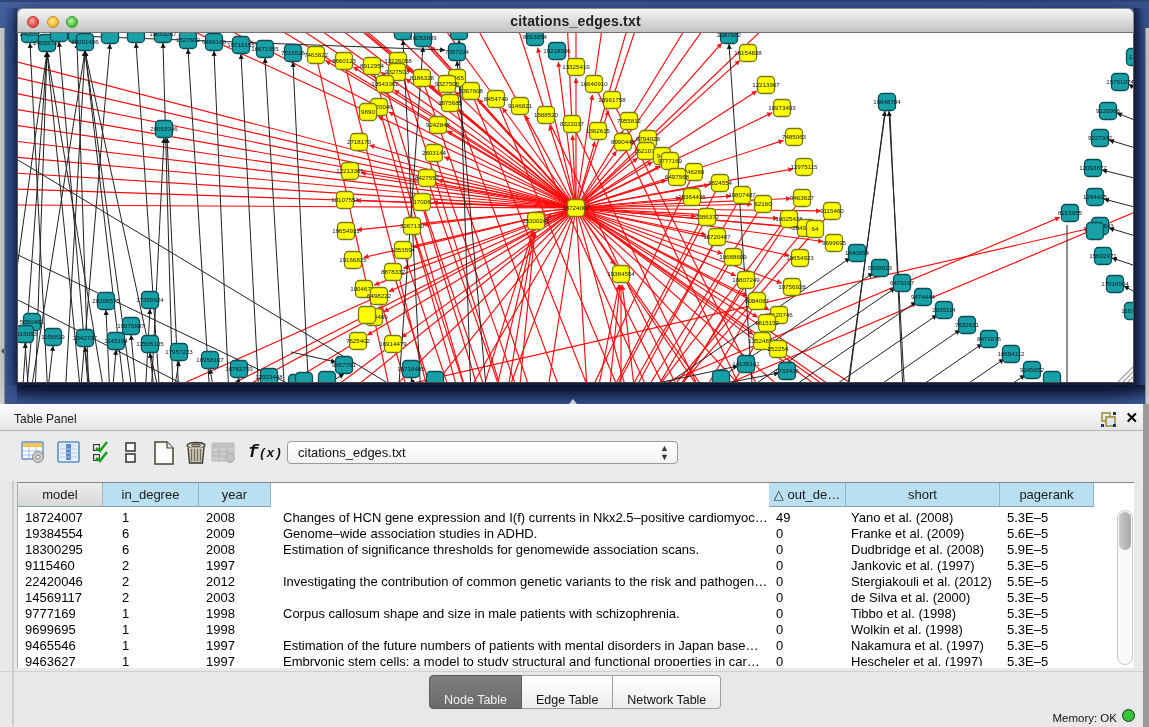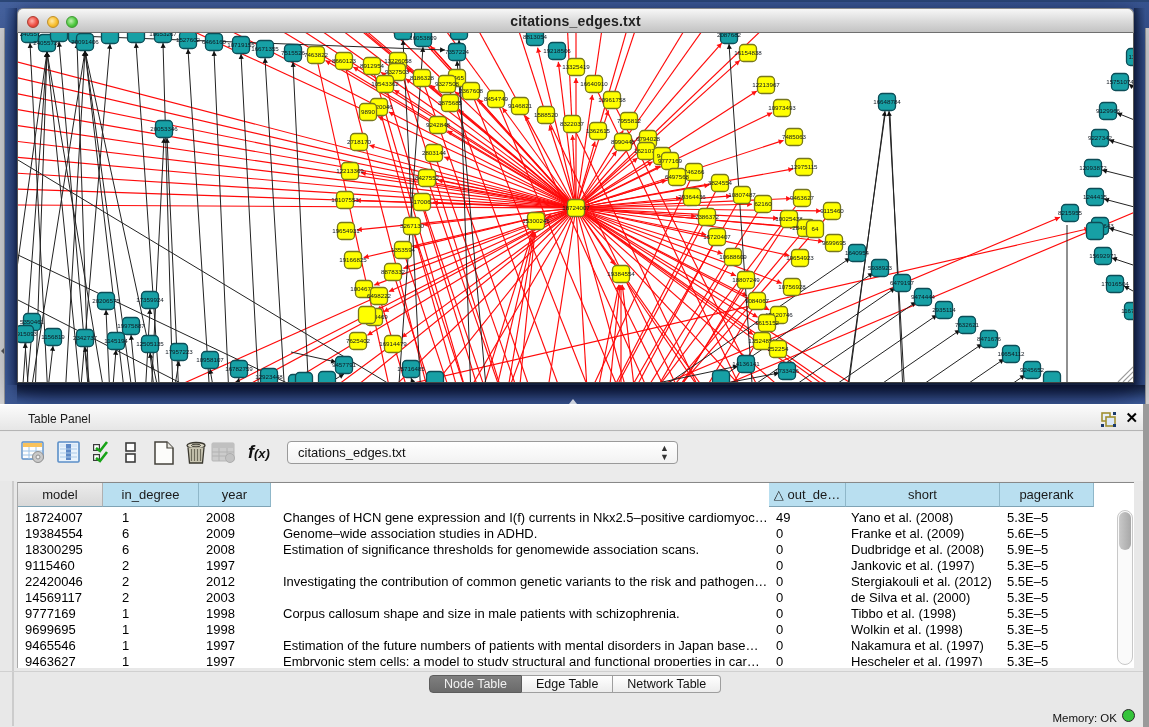--- a/index.html
+++ b/index.html
@@ -12,21 +12,21 @@
 #desk .ltri{position:absolute;left:1px;top:348px;width:0;height:0;border-top:3px solid transparent;border-bottom:3px solid transparent;border-right:3px solid #555}
 
 #win{position:absolute;left:17px;top:8px;width:1117px;height:377px;border-radius:6px 6px 0 0;box-shadow:0 12px 34px rgba(5,10,40,.6),0 3px 10px rgba(5,10,40,.45)}
 #titlebar{position:absolute;left:0;top:0;width:1117px;height:25px;border-radius:6px 6px 0 0;background:linear-gradient(#f7f7f7,#d9d9d9 55%,#c3c3c3);border:1px solid #8a8a8a;border-bottom:1px solid #6f6f6f}
 #titlebar .t{position:absolute;left:0;right:0;top:4px;text-align:center;font-size:14px;font-weight:bold;color:#222;letter-spacing:.2px}
 .light{position:absolute;top:7px;width:12px;height:12px;border-radius:50%}
 #canvas{position:absolute;left:0;top:25px;width:1117px;height:350px;background:#fff;border-left:1px solid #555;border-right:1px solid #555;border-bottom:1px solid #444;overflow:hidden}
 
 #panel{position:absolute;left:0;top:404px;width:1149px;height:323px;background:#e8e8e8}
 #ptitle{position:absolute;left:0;top:0;width:1149px;height:27px;background:linear-gradient(#fbfbfb,#e6e6e6);border-top:1px solid #fff;border-bottom:1px solid #b5b5b5}
-#ptitle .txt{position:absolute;left:28px;top:7px;font-size:12px;color:#1a1a1a}
+#ptitle .txt{position:absolute;left:14px;top:7px;font-size:12px;color:#1a1a1a}
 #ptitle .clo{position:absolute;right:11px;top:4px;font-size:15px;font-weight:bold;color:#000}
 #toolbar{position:absolute;left:0;top:28px;width:1149px;height:49px;background:#ebebeb}
 .tbtn{position:absolute;top:9px}
 #dropdown{position:absolute;left:287px;top:9px;width:391px;height:23px;background:linear-gradient(#ffffff,#f2f2f2);border:1px solid #9a9a9a;border-radius:4px;font-size:13px;color:#111;line-height:21px;padding-left:10px}
 #dropdown .arr{position:absolute;right:8px;top:2px;font-size:9px;color:#333;line-height:9px;text-align:center}
 
 #tbl{position:absolute;left:17px;top:78px;width:1117px;height:186px;background:#fff;border-top:1px solid #888;border-left:1px solid #aaa}
 #thead{position:absolute;left:0;top:0;width:1076px;height:25px;font-size:13px;color:#1a1a1a}
 #thead span{position:absolute;top:0;height:24px;line-height:24px;text-align:center;background:#b9dff0;border-right:1px solid #8fb7c9;border-bottom:1px solid #7fa3b5}
 #thead .h0{left:0;width:85px;background:linear-gradient(#ececec,#d8d8d8);border-right:1px solid #b0b0b0}
@@ -39,21 +39,21 @@
 #tbody{position:absolute;left:0;top:27px;width:1076px;height:156px;overflow:hidden;font-size:13px;color:#000}
 .tr{position:relative;height:16px;line-height:16px;white-space:nowrap}
 .tr span{position:absolute;top:0;overflow:hidden}
 .c0{left:7px;width:76px}.c1{left:104px;width:75px}.c2{left:188px;width:63px}
 .c3{left:265px;width:484px}.c4{left:758px;width:68px}.c5{left:833px;width:147px}
 .c6{left:989px;width:85px}
 #vscroll{position:absolute;left:1099px;top:27px;width:16px;height:155px;background:#fafafa;border:1px solid #c8c8c8;border-radius:8px}
 #vscroll .thumb{position:absolute;left:1px;top:1px;width:12px;height:38px;background:linear-gradient(90deg,#c9c9c9,#a8a8a8);border-radius:6px}
 
 #tabs{position:absolute;left:429px;top:271px;height:18px;font-size:12.5px}
-.tab{float:left;height:18px;line-height:17px;padding:0 14px;background:linear-gradient(#ffffff,#ececec);border:1px solid #9e9e9e;border-left:none;color:#111}
+.tab{float:left;height:18px;line-height:17px;padding:16px 14px;background:linear-gradient(#ffffff,#ececec);border:1px solid #9e9e9e;border-left:none;color:#111}
 .tab.first{border-left:1px solid #9e9e9e;border-radius:4px 0 0 4px;background:linear-gradient(#7f7f7f,#6a6a6a);color:#f2f2f2;border-color:#5c5c5c}
 .tab.last{border-radius:0 4px 4px 0}
 #botline{position:absolute;left:0;top:267px;width:1149px;height:1px;background:#d0d0d0}
 #status{position:absolute;right:32px;top:308px;font-size:11.5px;color:#111}
 #memdot{position:absolute;right:14px;top:305px;width:13px;height:13px;border-radius:50%;background:#35c43a;border:1.5px solid #2a2a2a}
 #rgray{position:absolute;right:0;top:404px;width:6px;height:323px;background:#9a9a9a}
 </style></head>
 <body>
 <div id="stage">
 <div id="desk">
@@ -815,21 +815,21 @@
       <ellipse cx="12" cy="4.5" rx="4.5" ry="1.4" fill="#b8b5a4" stroke="#3a382f" stroke-width="1"></ellipse>
       <path d="M4 6.5 L5.5 22 L18.5 22 L20 6.5" fill="#c9c6b2" stroke="#3a382f" stroke-width="1.3"></path>
       <path d="M7.5 8v12 M10.5 8v12 M13.5 8v12 M16.5 8v12" stroke="#6f6c5c" stroke-width="1.2"></path>
     </svg>
     <svg class="tbtn" style="left:211px;opacity:.75" width="25" height="23">
       <rect x="1" y="2" width="22" height="18" fill="#c2c2c2" stroke="#a5a5a5" rx="1"></rect>
       <rect x="1" y="2" width="22" height="5" fill="#b2b2b2"></rect>
       <path d="M1 11h22 M1 15h22 M8 7v13 M16 7v13" stroke="#a0a0a0"></path>
       <circle cx="19" cy="17" r="4.5" fill="#b5b5b5" stroke="#999"></circle>
     </svg>
-    <div class="tbtn" style="left:248px;top:10px;font-family:Liberation Sans, sans-serif;font-style:italic;font-weight:bold;font-size:18px;color:#111">f<span style="font-size:13px">(x)</span></div>
+    <div class="tbtn" style="left:248px;top:10px;font-family:Liberation Mono, monospace;font-style:italic;font-weight:bold;font-size:18px;color:#111">f<span style="font-size:13px">(x)</span></div>
     <div id="dropdown">citations_edges.txt<span class="arr">▲<br>▼</span></div>
   </div>
   <div id="tbl">
     <div id="thead">
       <span class="h0">model</span>
           <span class="h1">in_degree</span>
           <span class="h2">year</span>
           <span class="h4">△ out_de…</span>
           <span class="h5">short</span>
       <span class="h6">pagerank</span>

